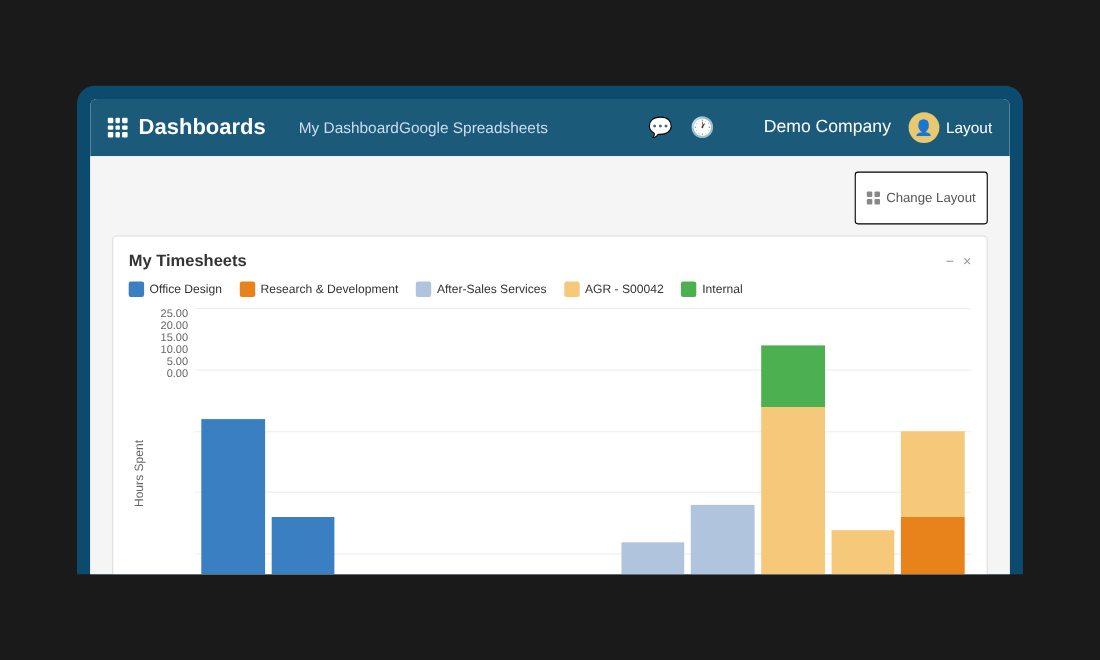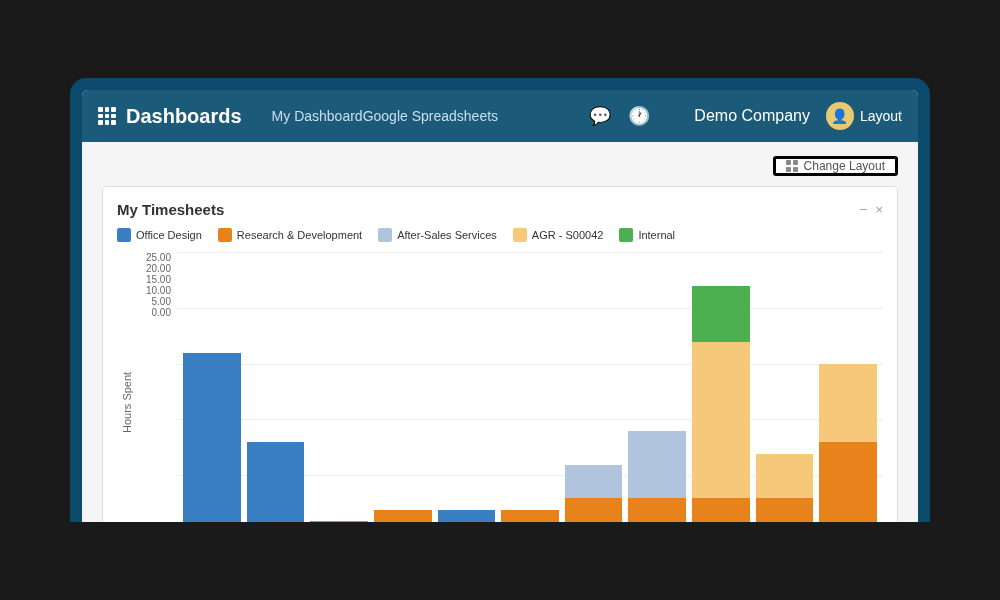--- a/index.html
+++ b/index.html
@@ -133,22 +133,22 @@
       display: flex;
       justify-content: flex-end;
       margin-bottom: 10px;
     }
 
     .change-layout-btn {
       display: flex;
       align-items: center;
       gap: 6px;
       background: white;
-      border: 3px solid #000000;
-      padding: 0 10px;
+      border: 1px solid #000000;
+      padding: 16px 10px;
       border-radius: 3px;
       font-size: 12px;
       color: #555;
       cursor: pointer;
     }
 
     .layout-icon {
       display: grid;
       grid-template-columns: 1fr 1fr;
       gap: 2px;

